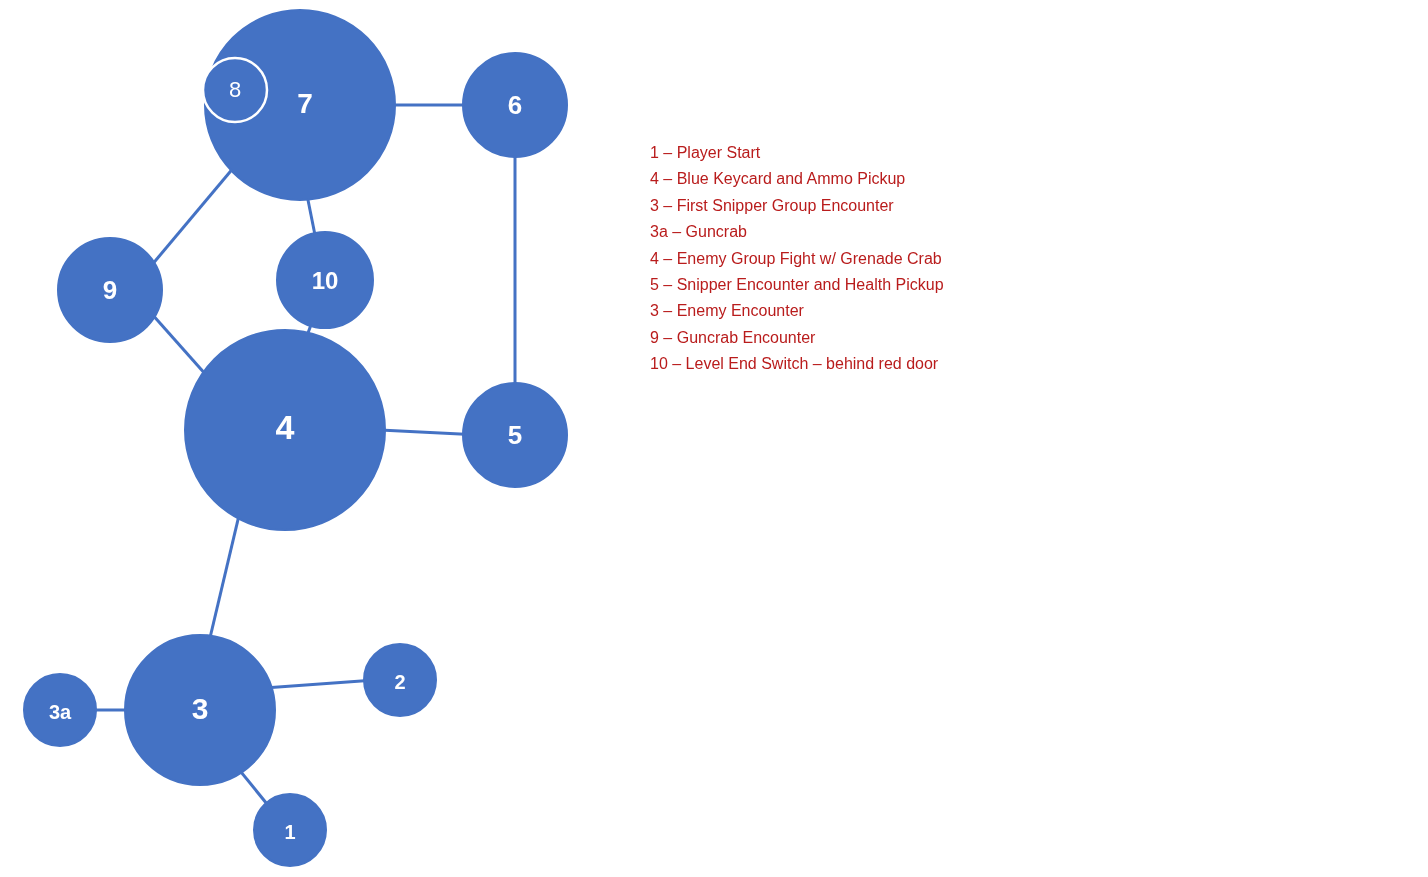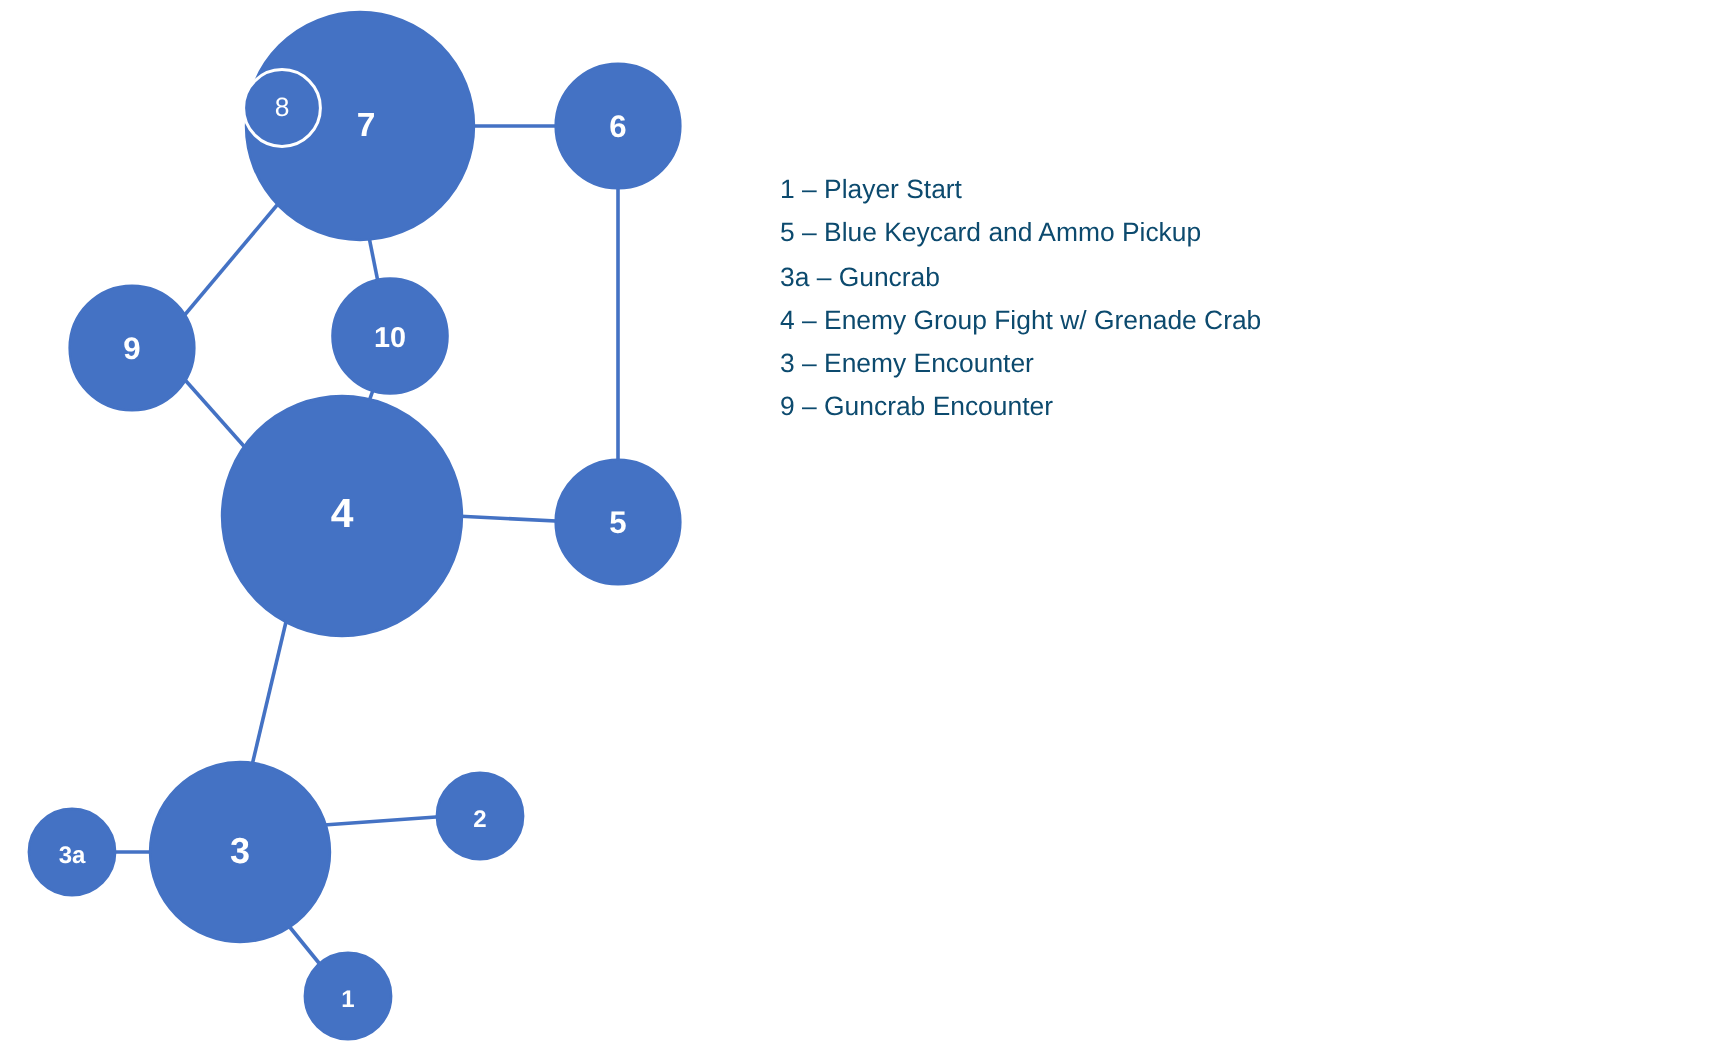--- a/index.html
+++ b/index.html
@@ -16,22 +16,22 @@
       left: 0; top: 0;
       width: 650px;
       height: 877px;
     }
     #legend-area {
       position: absolute;
       left: 650px; top: 140px;
       width: 760px;
     }
     .legend-item {
-      font-size: 22px;
-      color: #0c4a6e;
+      font-size: 16px;
+      color: #b91c1c;
       line-height: 1.65;
     }
     svg {
       width: 100%;
       height: 100%;
     }
   </style>
 </head>
 <body>
 
@@ -91,18 +91,21 @@
     <text x="385" y="689" text-anchor="middle" fill="#ffffff" font-size="20" font-weight="bold" font-family="Arial">2</text>
 
     <circle cx="275" cy="830" r="36" fill="#4472C4" stroke="#4472C4" stroke-width="2"></circle>
     <text x="275" y="839" text-anchor="middle" fill="#ffffff" font-size="20" font-weight="bold" font-family="Arial">1</text>
   </svg>
 </div>
 
 <div id="legend-area">
 
   <div class="legend-item">1 – Player Start</div>
-  <div class="legend-item">5 – Blue Keycard and Ammo Pickup</div>
+  <div class="legend-item">4 – Blue Keycard and Ammo Pickup</div>
+  <div class="legend-item">3 – First Snipper Group Encounter</div>
   <div class="legend-item">3a – Guncrab</div>
   <div class="legend-item">4 – Enemy Group Fight w/ Grenade Crab</div>
+  <div class="legend-item">5 – Snipper Encounter and Health Pickup</div>
   <div class="legend-item">3 – Enemy Encounter</div>
   <div class="legend-item">9 – Guncrab Encounter</div>
+  <div class="legend-item">10 – Level End Switch – behind red door</div>
 </div>
 
 </body></html>

